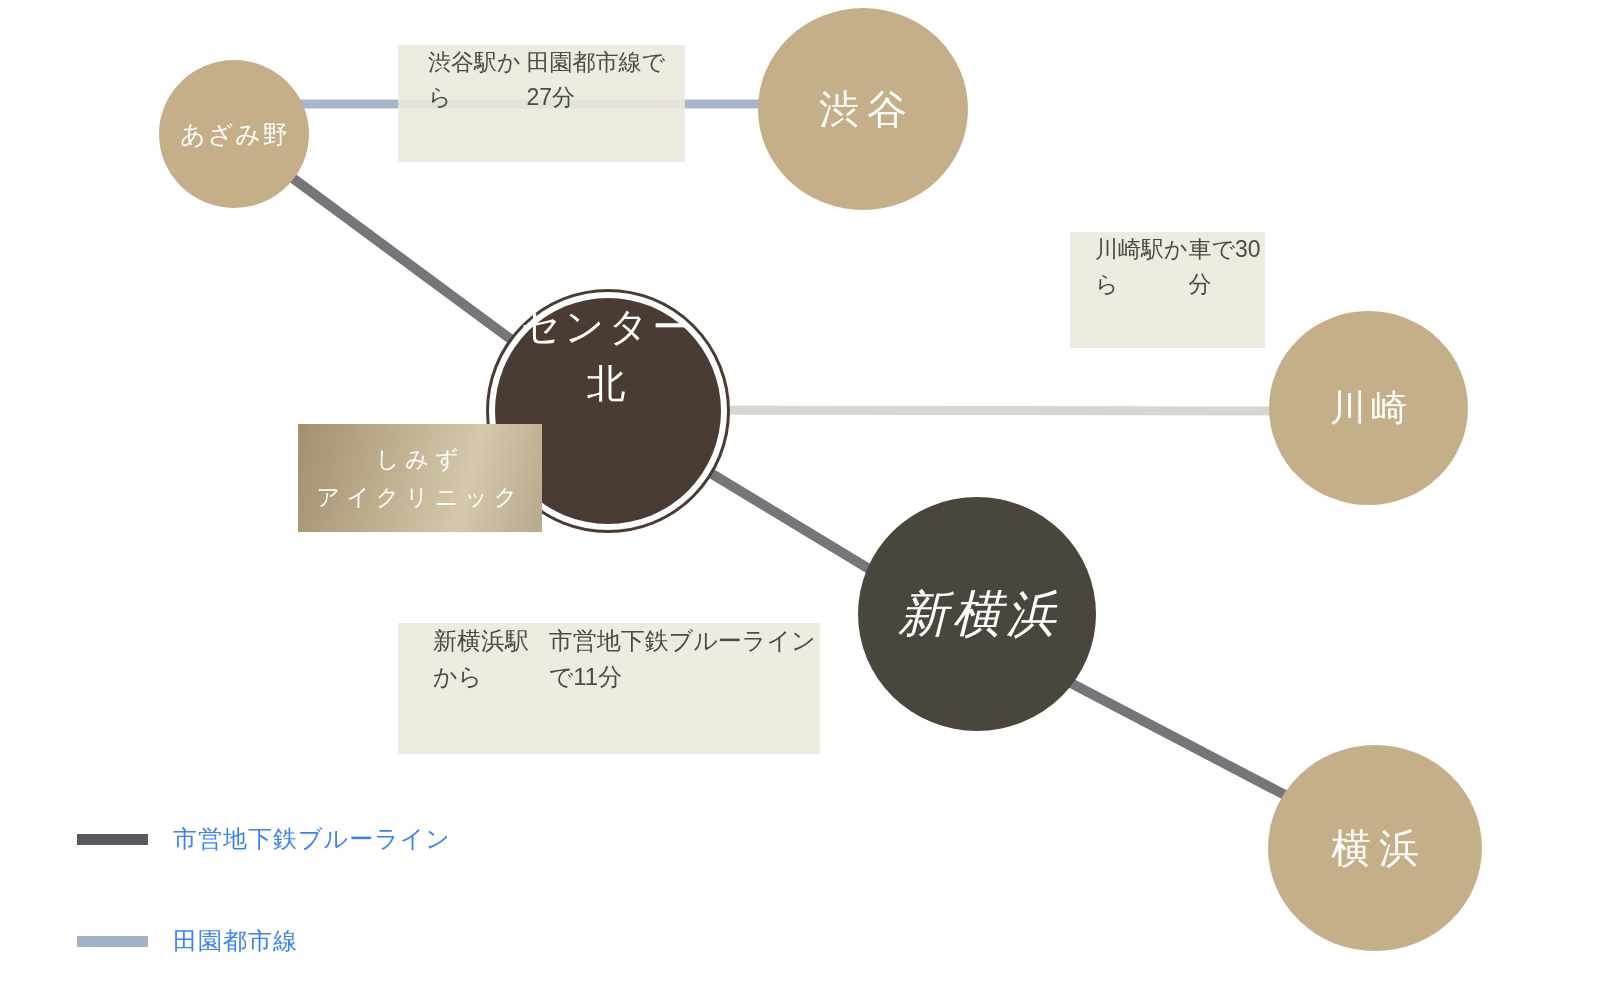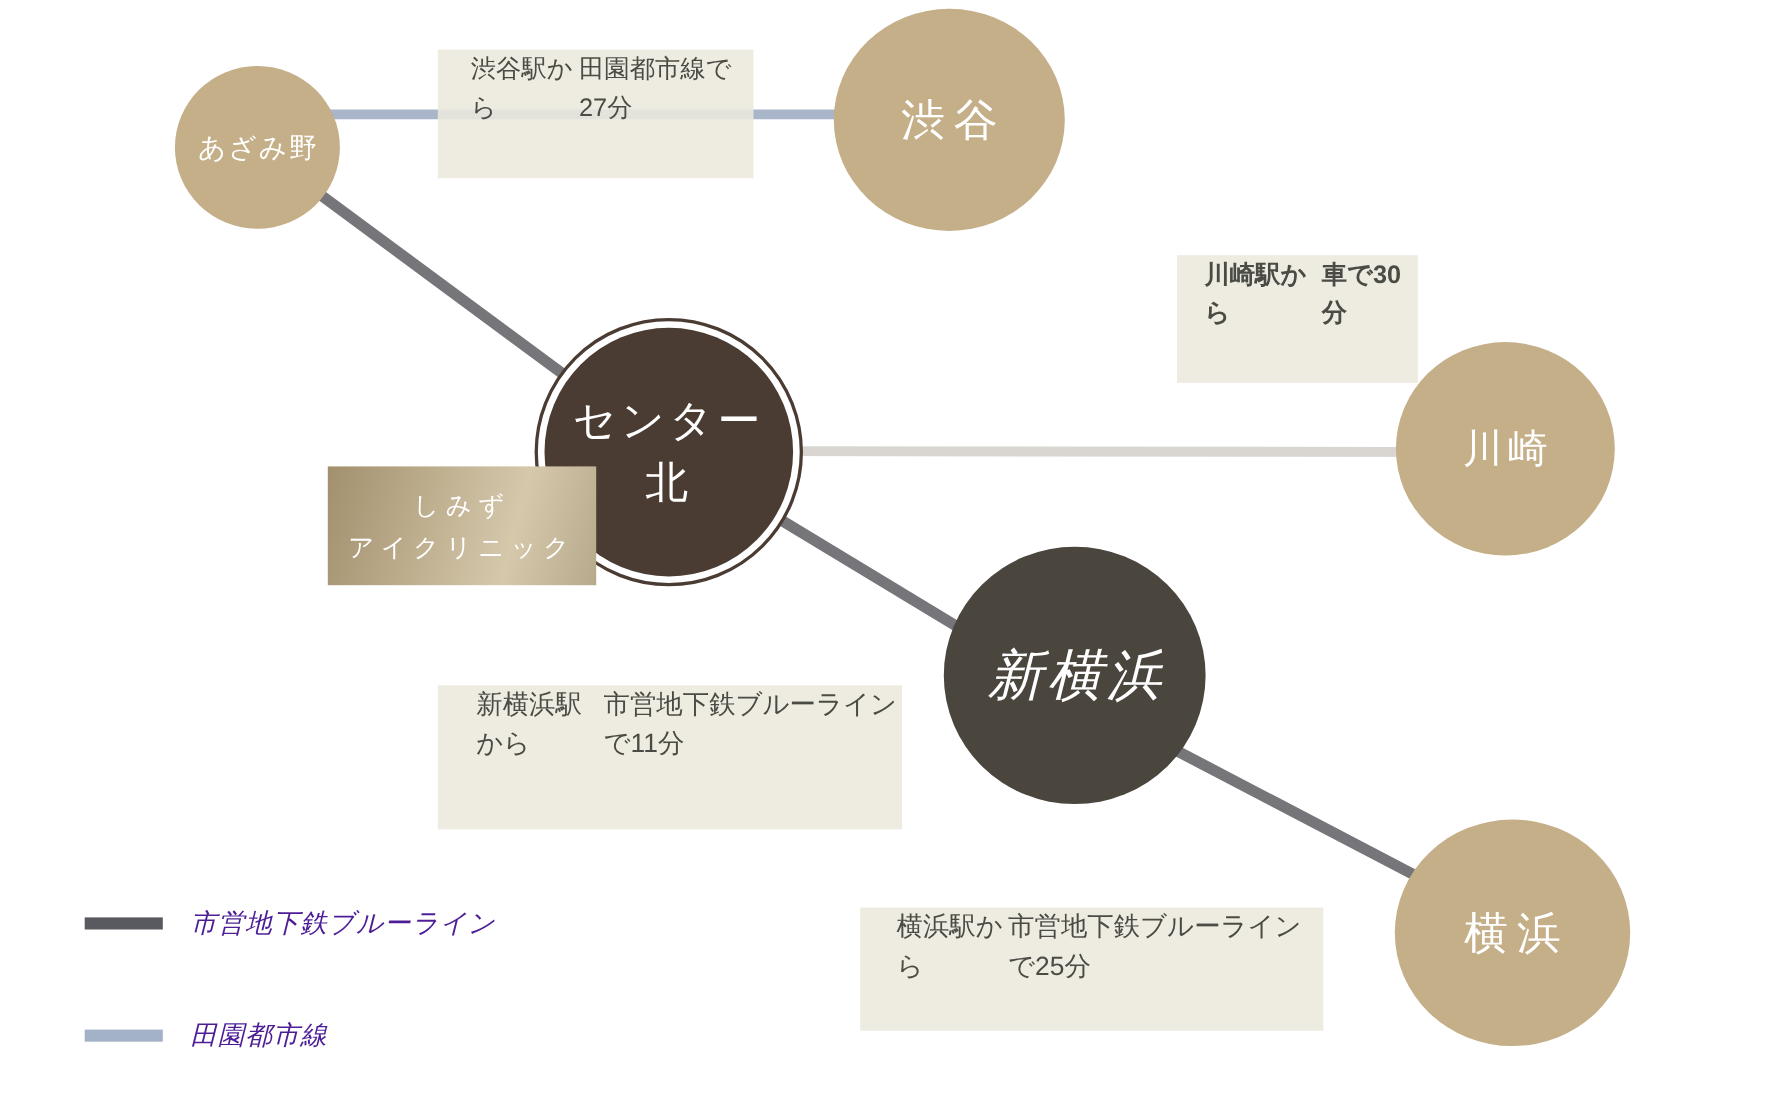--- a/index.html
+++ b/index.html
@@ -35,38 +35,38 @@
     position:absolute;z-index:2;
     left:486px;top:289px;width:244px;height:244px;
     box-sizing:border-box;
     border:3px solid #4b3c33;border-radius:50%;
     background:#ffffff;
     display:flex;align-items:center;justify-content:center;
   }
   #st-centerkita .inner{
     width:226px;height:226px;border-radius:50%;
     background:#4b3c33;
-    display:flex;align-items:center;justify-content:center;
+    display:flex;justify-content:center;
     color:#ffffff;
     font-family:"Liberation Serif","DejaVu Serif",serif;
     font-size:39px;line-height:57px;letter-spacing:4px;
     text-align:center;
   }
 
   
   .note-box{
     position:absolute;z-index:3;
     background:rgba(236,233,221,0.88);
     color:#4b4b46;
     display:flex;justify-content:center;
     font-size:23px;line-height:35px;
     box-sizing:border-box;
   }
   #note-shibuya{left:398px;top:45px;width:287px;height:117px;padding-left:30px;}
-  #note-kawasaki{left:1070px;top:232px;width:219px;height:116px;padding-left:25px;font-weight:bold;}
+  #note-kawasaki{left:1070px;top:232px;width:195px;height:116px;padding-left:25px;}
   #note-shinyokohama{left:398px;top:623px;width:422px;height:131px;padding-left:35px;font-size:24px;line-height:36px;}
   #note-yokohama{left:782px;top:825px;width:421px;height:112px;padding-left:33px;font-size:24px;line-height:36px;}
 
   
   #clinic-badge{
     position:absolute;z-index:4;
     left:298px;top:424px;width:244px;height:108px;
     background:linear-gradient(105deg,#a2906d 0%,#cdbf a2 0%,#d5c8ab 68%,#b7aa8c 100%);
     background:linear-gradient(105deg,#a2906d 0%,#d5c8ab 68%,#b7aa8c 100%);
     display:flex;flex-direction:column;align-items:center;justify-content:center;
@@ -82,23 +82,22 @@
     left:77px;
     display:flex;align-items:center;
     height:26px;
   }
   #legend-row-blue{top:826px;}
   #legend-row-denentoshi{top:928px;}
   .legend-swatch{width:71px;height:11px;margin-right:25px;flex:0 0 auto;}
   .legend-swatch.dark{background:#595a5f;}
   .legend-swatch.blue{background:#a4b2c7;}
   .legend-label{
-    font-size:24px;color:#4c1d95;font-weight:500;letter-spacing:1px;
+    font-size:24px;color:#3b82f6;font-weight:500;letter-spacing:1px;
     white-space:nowrap;
-    font-style:italic;
   }
 </style>
 </head>
 <body>
 
 <div id="canvas">
 
   <svg id="route-svg" width="1616" height="1006" viewBox="0 0 1616 1006">
     <line x1="233" y1="104" x2="860" y2="104" stroke="#a9b6c9" stroke-width="9"></line>
     <line x1="608" y1="410" x2="1366" y2="411" stroke="#d9d6d1" stroke-width="9"></line>
@@ -144,24 +143,20 @@
   <div id="note-kawasaki" class="note-box">
     <div>川崎駅から</div>
     <div>車で30分</div>
   </div>
 
   <div id="note-shinyokohama" class="note-box">
     <div>新横浜駅から</div>
     <div>市営地下鉄ブルーラインで11分</div>
   </div>
 
-  <div id="note-yokohama" class="note-box">
-    <div>横浜駅から</div>
-    <div>市営地下鉄ブルーラインで25分</div>
-  </div>
 
   <div id="clinic-badge">
     <div>しみず</div>
     <div>アイクリニック</div>
   </div>
 
   <div id="legend-row-blue" class="legend-row">
     <div class="legend-swatch dark"></div>
     <div class="legend-label">市営地下鉄ブルーライン</div>
   </div>

